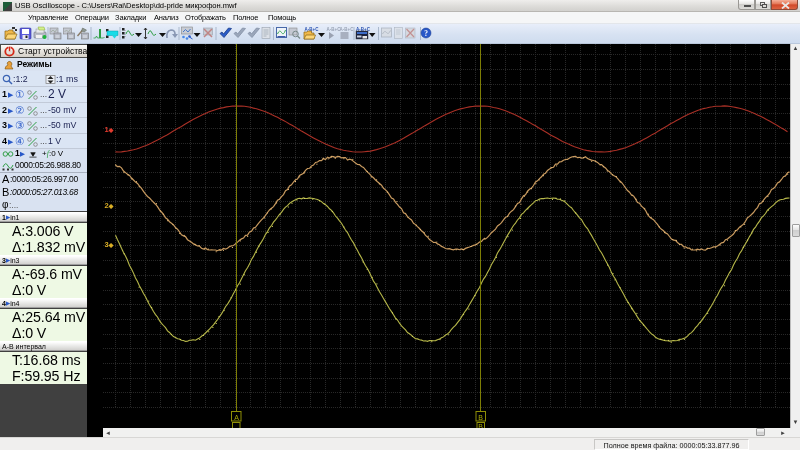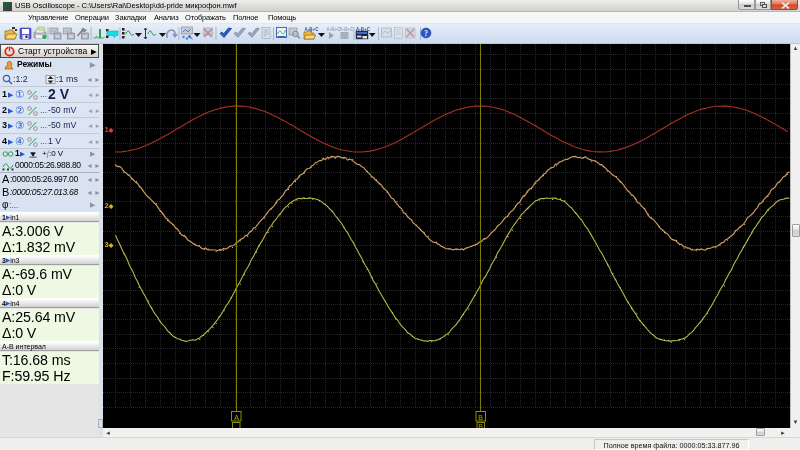--- a/index.html
+++ b/index.html
@@ -13,24 +13,24 @@
 .winbtn{top:0;height:10px;border:1px solid #9a9894;border-top:none;background:linear-gradient(#fdfdfd,#e5e4e2 45%,#cfcecb 50%,#dddcd9);}
 #btn-min{left:738px;width:17px;border-radius:0 0 0 3px;}
 #btn-max{left:755px;width:16px;}
 #btn-close{left:771px;width:27px;border-radius:0 0 3px 0;background:linear-gradient(#f4b09a,#e67c5c 40%,#d1492a 55%,#dd6240);border-color:#8e4a38;}
 
 #menubar{left:0;top:12px;width:800px;height:12px;background:#f5f6f7;border-bottom:1px solid #e3e6ea;font-size:7.5px;color:#000;letter-spacing:-0.15px;}
 #menubar span{position:absolute;top:0;line-height:12px;}
 
 #toolbar{left:0;top:24px;width:800px;height:20px;background:linear-gradient(#e8eefa,#d7e2f2 55%,#cfdcef);border-bottom:1px solid #bac8dc;}
 
-#panel{left:0;top:44px;width:103px;height:393px;background:#e5e5e5;overflow:hidden;}
+#panel{left:0;top:44px;width:87px;height:393px;background:#404040;overflow:hidden;}
 .meashdr{position:absolute;left:0;width:99px;height:10px;background:linear-gradient(#ffffff,#e4e4e2 60%,#d2d1cf);border-top:1px solid #fff;border-bottom:1px solid #9e9e9e;font-size:7px;line-height:9px;color:#000;padding-left:2px;}
 .measbody{position:absolute;left:0;width:99px;background:#eef9e4;color:#000;font-size:14.2px;}
-.measbody div{height:16px;line-height:16.5px;padding-left:2px;letter-spacing:-0.1px;white-space:nowrap;}
+.measbody div{height:16px;line-height:16.5px;padding-left:12px;letter-spacing:-0.1px;white-space:nowrap;}
 
 #vscroll{left:790px;top:44px;width:10px;height:384px;background:#f0f0f0;border-left:1px solid #bdbdbd;}
 #hscroll{left:103px;top:428px;width:687px;height:9px;background:#f1f1f0;}
 #statusbar{left:0;top:437px;width:800px;height:13px;background:#f0efee;border-top:1px solid #d8d7d5;font-size:7.8px;color:#111;}
 .sb-box{position:absolute;top:1px;height:11px;border:1px solid #c8c7c5;border-right-color:#fff;border-bottom-color:#fff;}
 .arr{color:#404040;font-size:6px;line-height:9px;text-align:center;}
 .thumb{background:linear-gradient(#fdfdfd,#e2e2e2 50%,#cfcfcf 50%,#dadada);border:1px solid #9d9d9d;border-radius:1px;}
 </style></head>
 <body>
 <div class="abs" id="edgeL"></div>
@@ -280,21 +280,21 @@
 <div class="abs" style="left:0;top:43px;width:99px;height:15.5px;background:#dbe5f4;border-bottom:1px solid #c2cad8;">
 <span style="position:absolute;left:2px;top:0;line-height:15px;font-size:9px;color:#000;font-weight:bold;">1</span>
 <span style="position:absolute;left:8px;top:0;line-height:15px;font-size:7px;color:#2858c8;">▶</span>
 <span style="position:absolute;left:15px;top:0;line-height:15px;font-size:10.5px;color:#2858c8;">①</span>
 <svg class="abs" style="left:27px;top:3px;" width="11" height="10" viewBox="0 0 11 10">
 <circle cx="2.5" cy="2.5" r="1.8" fill="none" stroke="#888" stroke-width="0.9"></circle>
 <circle cx="8.5" cy="7.5" r="1.8" fill="none" stroke="#888" stroke-width="0.9"></circle>
 <path d="M9.5 1 L1.5 9" stroke="#2e9e44" stroke-width="1"></path>
 </svg>
 <span style="position:absolute;left:40px;top:0;line-height:15px;font-size:8.5px;color:#444;">...</span>
-<span style="position:absolute;left:48px;top:0;line-height:15px;font-size:14px;color:#1a2050;font-weight:bold;">2 V</span>
+<span style="position:absolute;left:48px;top:0;line-height:15px;font-size:12px;color:#1a2050;">2 V</span>
 <span style="position:absolute;left:87px;top:0;line-height:15px;font-size:6.5px;color:#9aa4b4;letter-spacing:1px;">◄►</span>
 </div>
     <div class="abs" style="left:0;top:58.5px;width:99px;height:15.5px;background:#dbe5f4;border-bottom:1px solid #c2cad8;">
 <span style="position:absolute;left:2px;top:0;line-height:15px;font-size:9px;color:#000;font-weight:bold;">2</span>
 <span style="position:absolute;left:8px;top:0;line-height:15px;font-size:7px;color:#2858c8;">▶</span>
 <span style="position:absolute;left:15px;top:0;line-height:15px;font-size:10.5px;color:#2858c8;">②</span>
 <svg class="abs" style="left:27px;top:3px;" width="11" height="10" viewBox="0 0 11 10">
 <circle cx="2.5" cy="2.5" r="1.8" fill="none" stroke="#888" stroke-width="0.9"></circle>
 <circle cx="8.5" cy="7.5" r="1.8" fill="none" stroke="#888" stroke-width="0.9"></circle>
 <path d="M9.5 1 L1.5 9" stroke="#2e9e44" stroke-width="1"></path>

